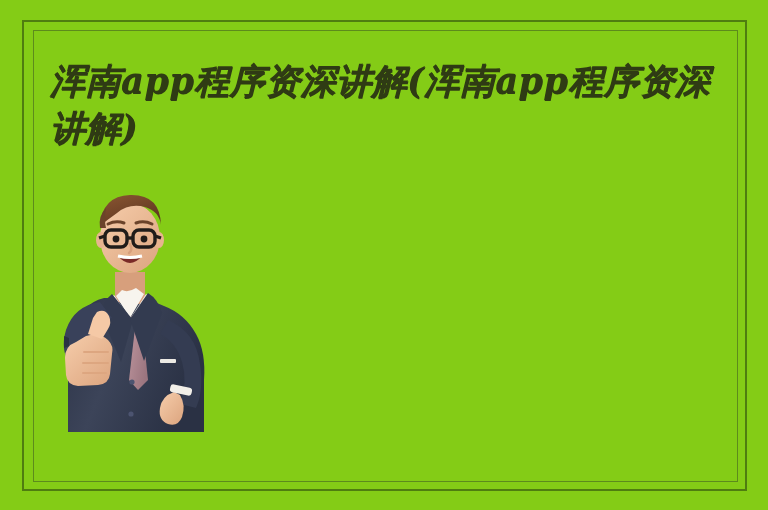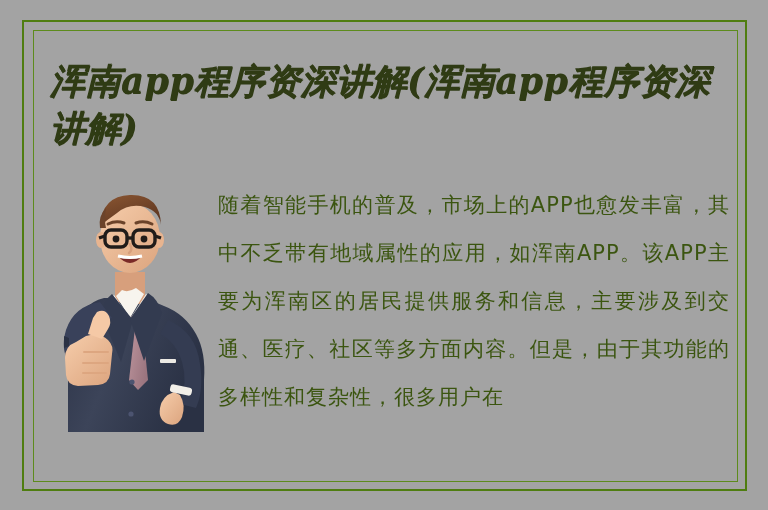--- a/index.html
+++ b/index.html
@@ -12,21 +12,21 @@
     height: 510px;
     overflow: hidden;
     background: #71f505;
     font-family: "Liberation Sans", sans-serif;
   }
 
   #poster {
     position: relative;
     width: 768px;
     height: 510px;
-    background: #a3a3a3;
+    background: #84cc16;
     box-sizing: border-box;
   }
 
   
   .frame-outer {
     position: absolute;
     left: 22px;
     top: 20px;
     width: 725px;
     height: 471px;
@@ -185,17 +185,14 @@
       <path d="M56 38 q8 -4 16 -1" stroke="#6b432a" stroke-width="3" fill="none" stroke-linecap="round"></path>
       <path d="M84 37 q8 -3 16 1" stroke="#6b432a" stroke-width="3" fill="none" stroke-linecap="round"></path>
 
       <path d="M78 58 q3 6 -1 9" stroke="#d79f7c" stroke-width="2.4" fill="none" stroke-linecap="round"></path>
 
       <path d="M66 70 q12 14 24 0 q-12 5 -24 0 z" fill="#7a2b28"></path>
       <path d="M66 70 q12 3 24 0" stroke="#ffffff" stroke-width="3" fill="none"></path>
     </svg>
   </div>
 
-  <div class="bodytext">
-    <p>随着智能手机的普及，市场上的APP也愈发丰富，其中不乏带有地域属性的应用，如浑南APP。该APP主要为浑南区的居民提供服务和信息，主要涉及到交通、医疗、社区等多方面内容。但是，由于其功能的多样性和复杂性，很多用户在</p>
-  </div>
 
 </div>
 
 </body></html>

